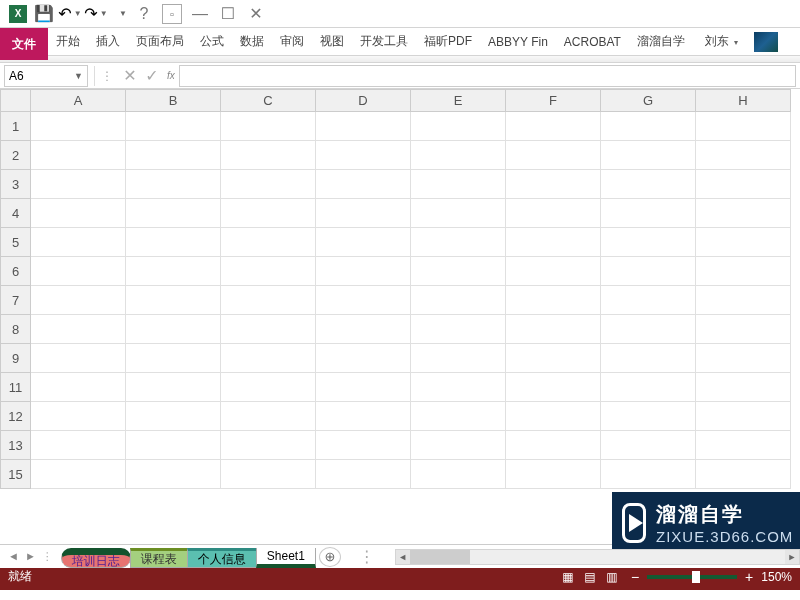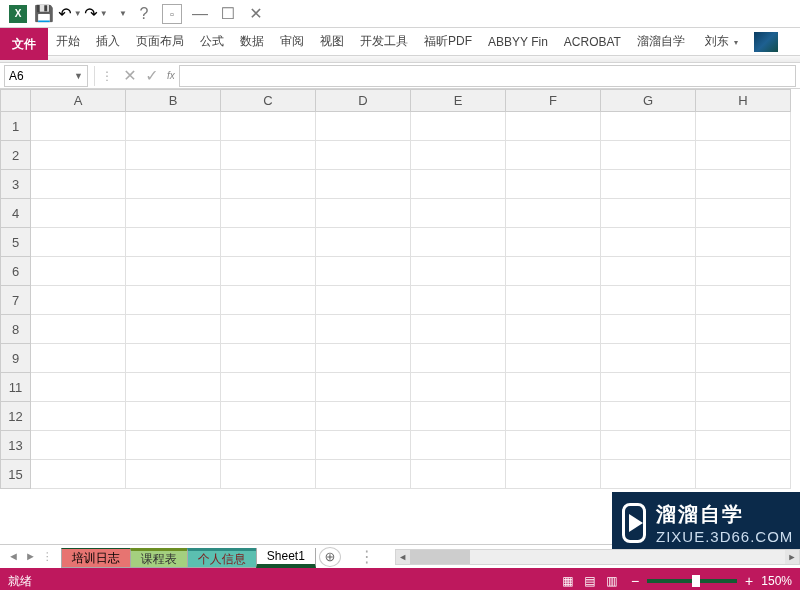--- a/index.html
+++ b/index.html
@@ -41,31 +41,31 @@
 .row-h { width: 30px; background: #f0f0f0; border: 1px solid #ccc; text-align: center; font-size: 13px; color: #555; font-weight: normal; }
 .cell { border: 1px solid #e0e0e0; height: 29px; background: #fff; }
 .c-w { width: 95px; }
 
 
 .sheet-tabs-bar { height: 24px; background: #fff; border-top: 1px solid #ccc; display: flex; align-items: center; }
 .nav-arrows { display: flex; gap: 6px; padding: 0 8px; }
 .nav-arrow { color: #888; font-size: 11px; cursor: pointer; }
 .sheet-tabs { display: flex; align-items: flex-end; height: 100%; }
 .sheet-tab { height: 20px; padding: 0 10px; font-size: 12px; display: flex; align-items: center; border: 1px solid #aaa; border-top: none; margin-right: -1px; cursor: pointer; position: relative; }
-.tab-red { background: #e77471; border-top: 1px solid #14532d; color: #000000; }
+.tab-red { background: #e77471; border-top: 7px solid #14532d; color: #4c1d95; border-radius: 10px; }
 .tab-green { background: #a4d07f; border-top: 3px solid #6b8e23; color: #333; }
-.tab-teal { background: #5bbfb0; border-top: 3px solid #2e8b82; color: #7f1d1d; }
+.tab-teal { background: #5bbfb0; border-top: 3px solid #2e8b82; color: #000000; }
 .tab-active { background: #fff; border-bottom: 4px solid #14532d; }
 .new-sheet { width: 22px; height: 20px; display: flex; align-items: center; justify-content: center; color: #666; cursor: pointer; margin-left: 4px; border: 1px solid #ccc; border-radius: 50%; font-size: 13px; }
 .hsb { flex: 1; margin-left: 20px; height: 16px; background: #eee; border: 1px solid #d4d4d4; position: relative; }
 .hsb-thumb { position: absolute; left: 14px; top: 0; bottom: 0; width: 60px; background: #cdcdcd; }
 .hsb-arrow { position: absolute; top: 0; bottom: 0; width: 14px; background: #e5e5e5; display:flex; align-items:center; justify-content:center; font-size:9px; color:#666;}
 
 
-.status-bar { height: 22px; background: #be185d; color: #fff; display: flex; align-items: flex-end; font-size: 12px; padding: 0 8px; }
+.status-bar { height: 22px; background: #7f1d1d; color: #fff; display: flex; align-items: flex-start; font-size: 12px; padding: 0 8px; }
 .status-left { }
 .status-right { margin-left: auto; display: flex; align-items: center; gap: 8px; }
 .view-btns { display: flex; gap: 0; }
 .view-btn { width: 22px; height: 18px; display: flex; align-items: center; justify-content: center; cursor: pointer; }
 .zoom-slider { width: 90px; height: 4px; background: #145a32; position: relative; }
 .zoom-slider::before { content:""; position:absolute; left:50%; top:-4px; width:2px; height:12px; background:#fff;}
 .zoom-thumb { position: absolute; left: 50%; top: -4px; width: 8px; height: 12px; background: #fff; }
 .zoom-btn { cursor: pointer; font-size: 14px; }
 
 

